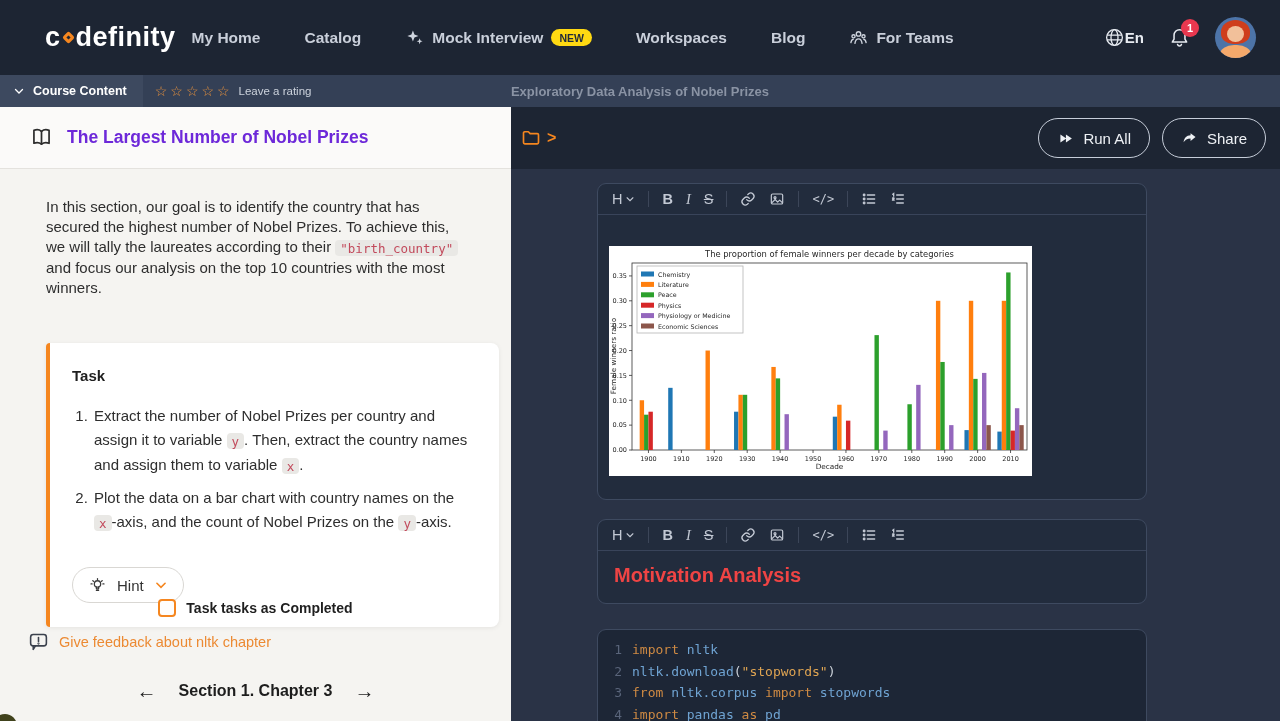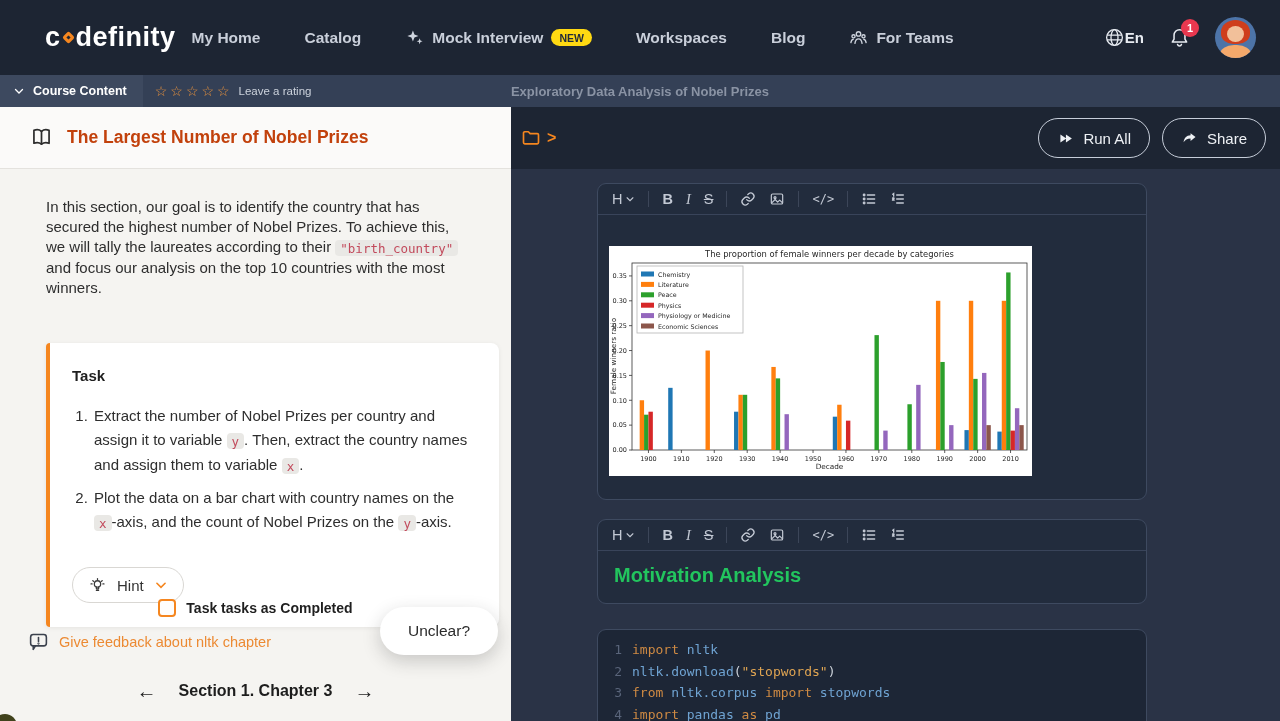--- a/index.html
+++ b/index.html
@@ -29,21 +29,21 @@
   .stars { margin-left:12px; color:#e8913c; font-size:14px; letter-spacing:3px; line-height:1; cursor:pointer; }
   .leave-rating { color:#ccd2dc; font-size:11.5px; margin-left:6px; }
   .course-title { position:absolute; left:50%; transform:translateX(-50%); color:#8a93a4; font-size:13px; font-weight:700; white-space:nowrap; }
 
   
   .main { display:flex; height:622px; }
 
   
   .left-panel { width:511px; background:#f5f4f1; position:relative; flex:none; }
   .lesson-header { height:62px; background:#fbfaf9; border-bottom:1px solid #e4e2de; display:flex; align-items:center; gap:14px; padding:0 30px; }
-  .lesson-title { font-size:17.5px; font-weight:700; color:#c2410c; }
+  .lesson-title { font-size:17.5px; font-weight:700; color:#6d28d9; }
   .lesson-body { padding:28px 46px 0; }
   .intro { font-size:15px; line-height:20px; color:#2e2e2e; max-width:452px; }
   .chip { font-family:"DejaVu Sans Mono", monospace; font-size:12.5px; background:#e9e8e5; color:#c24a5c; padding:0.5px 5px; border-radius:4px; white-space:nowrap; }
   .task-box { margin-top:45px; width:453px; min-height:272px; background:#fff; border-left:4px solid #f5861f; border-radius:4px 8px 8px 4px; box-shadow:0 1px 5px rgba(0,0,0,.07); padding:24px 24px 24px 22px; }
   .task-heading { font-size:15px; font-weight:700; color:#1f1f1f; }
   .task-list { margin:20px 0 0; padding-left:20px; font-size:15px; line-height:24px; color:#2e2e2e; }
   .task-list li { margin-bottom:8px; padding-left:2px; }
   .hint-btn { margin-top:24px; display:inline-flex; align-items:center; gap:10px; height:36px; padding:0 15px; background:#fff; border:1px solid #d9d7d3; border-radius:18px; font-size:15px; color:#333; cursor:pointer; font-family:inherit; }
   .complete-row { position:absolute; top:492px; left:0; right:0; display:flex; justify-content:center; align-items:center; gap:10px; font-size:14px; color:#1f1f1f; font-weight:600; }
   .checkbox { width:18px; height:18px; border:2px solid #f5861f; border-radius:4px; background:#fefdfc; cursor:pointer; flex:none; }
@@ -65,21 +65,21 @@
   .cell-toolbar { height:31px; display:flex; align-items:center; gap:13px; padding:0 14px; border-bottom:1px solid #39445a; color:#c3c9d4; }
   .tb-ico { display:flex; align-items:center; gap:3px; font-size:14.5px; cursor:pointer; color:#c3c9d4; }
   .tb-b { font-weight:700; }
   .tb-i { font-style:italic; font-family:"Liberation Serif",serif; }
   .tb-s { text-decoration:line-through; }
   .tb-code { font-family:"DejaVu Sans Mono",monospace; font-size:12px; }
   .tb-sep { width:1px; height:16px; background:#3c4659; flex:none; }
   .chart-wrap { padding:31px 0 23px 11px; }
   .chart text { font-family:"DejaVu Sans", sans-serif; }
   .cell-md2 { margin-top:19px; }
-  .md-heading { font-size:20px; font-weight:700; color:#22c55e; padding:13px 16px 16px; }
+  .md-heading { font-size:20px; font-weight:700; color:#ef4444; padding:13px 16px 16px; }
   .cell-code { margin-top:25px; background:#1d2636; padding:9px 0 12px; }
   .code-line { display:flex; font-family:"DejaVu Sans Mono", monospace; font-size:13px; line-height:21.5px; white-space:pre; }
   .ln { width:16px; flex:none; text-align:right; margin:0 10px 0 8px; color:#59647a; }
   .tok-k { color:#cf8a43; } .tok-n { color:#6fa3d2; } .tok-s { color:#dfa452; } .tok-p { color:#ccd2da; } .tok-t { color:#ccd2da; }
   svg { display:block; }
   .stroke-ico { fill:none; stroke:#cfd5df; stroke-width:1.7; stroke-linecap:round; stroke-linejoin:round; }
   .stroke-dark { fill:none; stroke:#3b414d; stroke-width:1.8; stroke-linecap:round; stroke-linejoin:round; }
 </style>
 </head>
 <body>
@@ -190,21 +190,20 @@
       </div>
       <div class="feedback-row">
         <svg width="21" height="21" viewBox="0 0 24 24" class="stroke-dark">
             <rect x="3" y="4" width="18" height="13" rx="3"></rect>
             <path d="M8.5 17L6 21v-4"></path>
             <path d="M12 7.5V12"></path>
             <circle cx="12" cy="14.4" r="0.4" fill="#3b414d"></circle>
           </svg>
         <span>Give feedback about nltk chapter</span>
       </div>
-      <button class="unclear-btn">Unclear?</button>
       <div class="chapter-nav">
         <span class="nav-arrow">←</span>
         <span>Section 1. Chapter 3</span>
         <span class="nav-arrow">→</span>
       </div>
       <div class="corner-widget"></div>
     </section>
 
     <section class="right-panel">
       <div class="ws-header">

